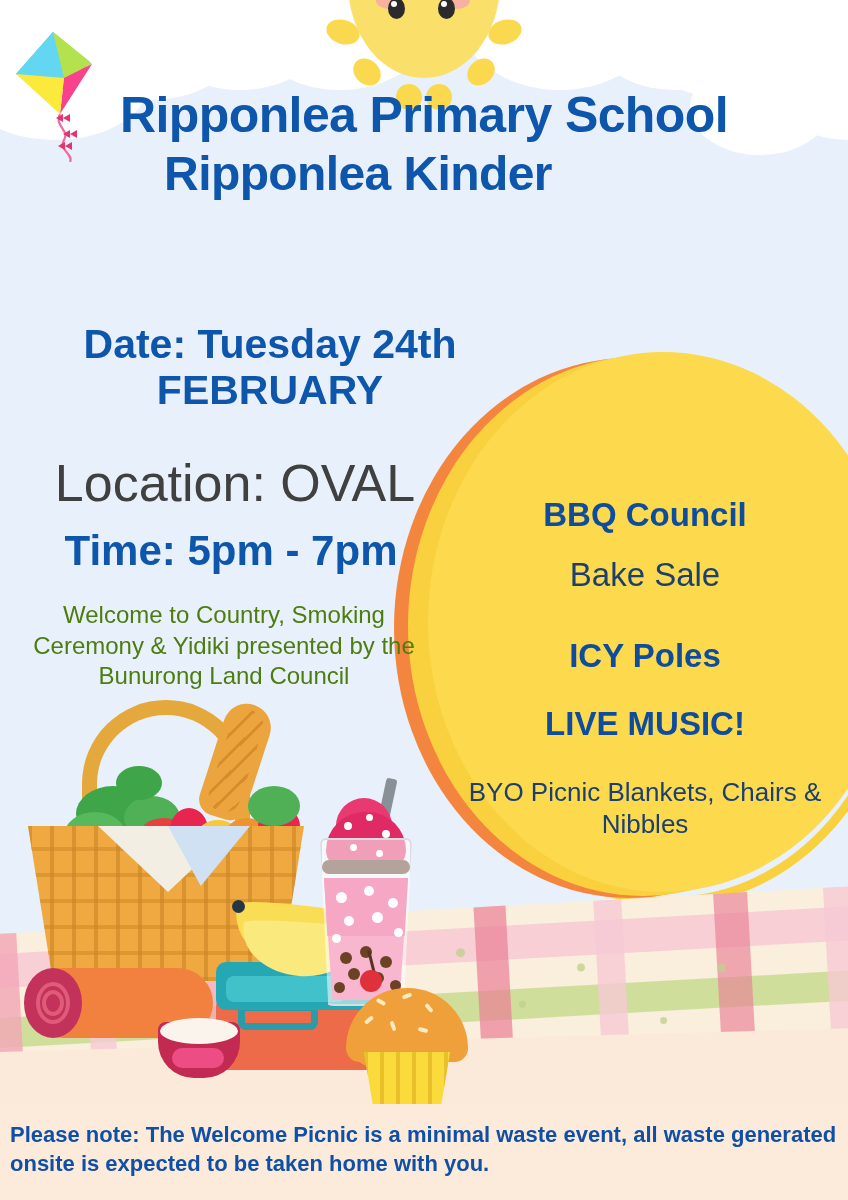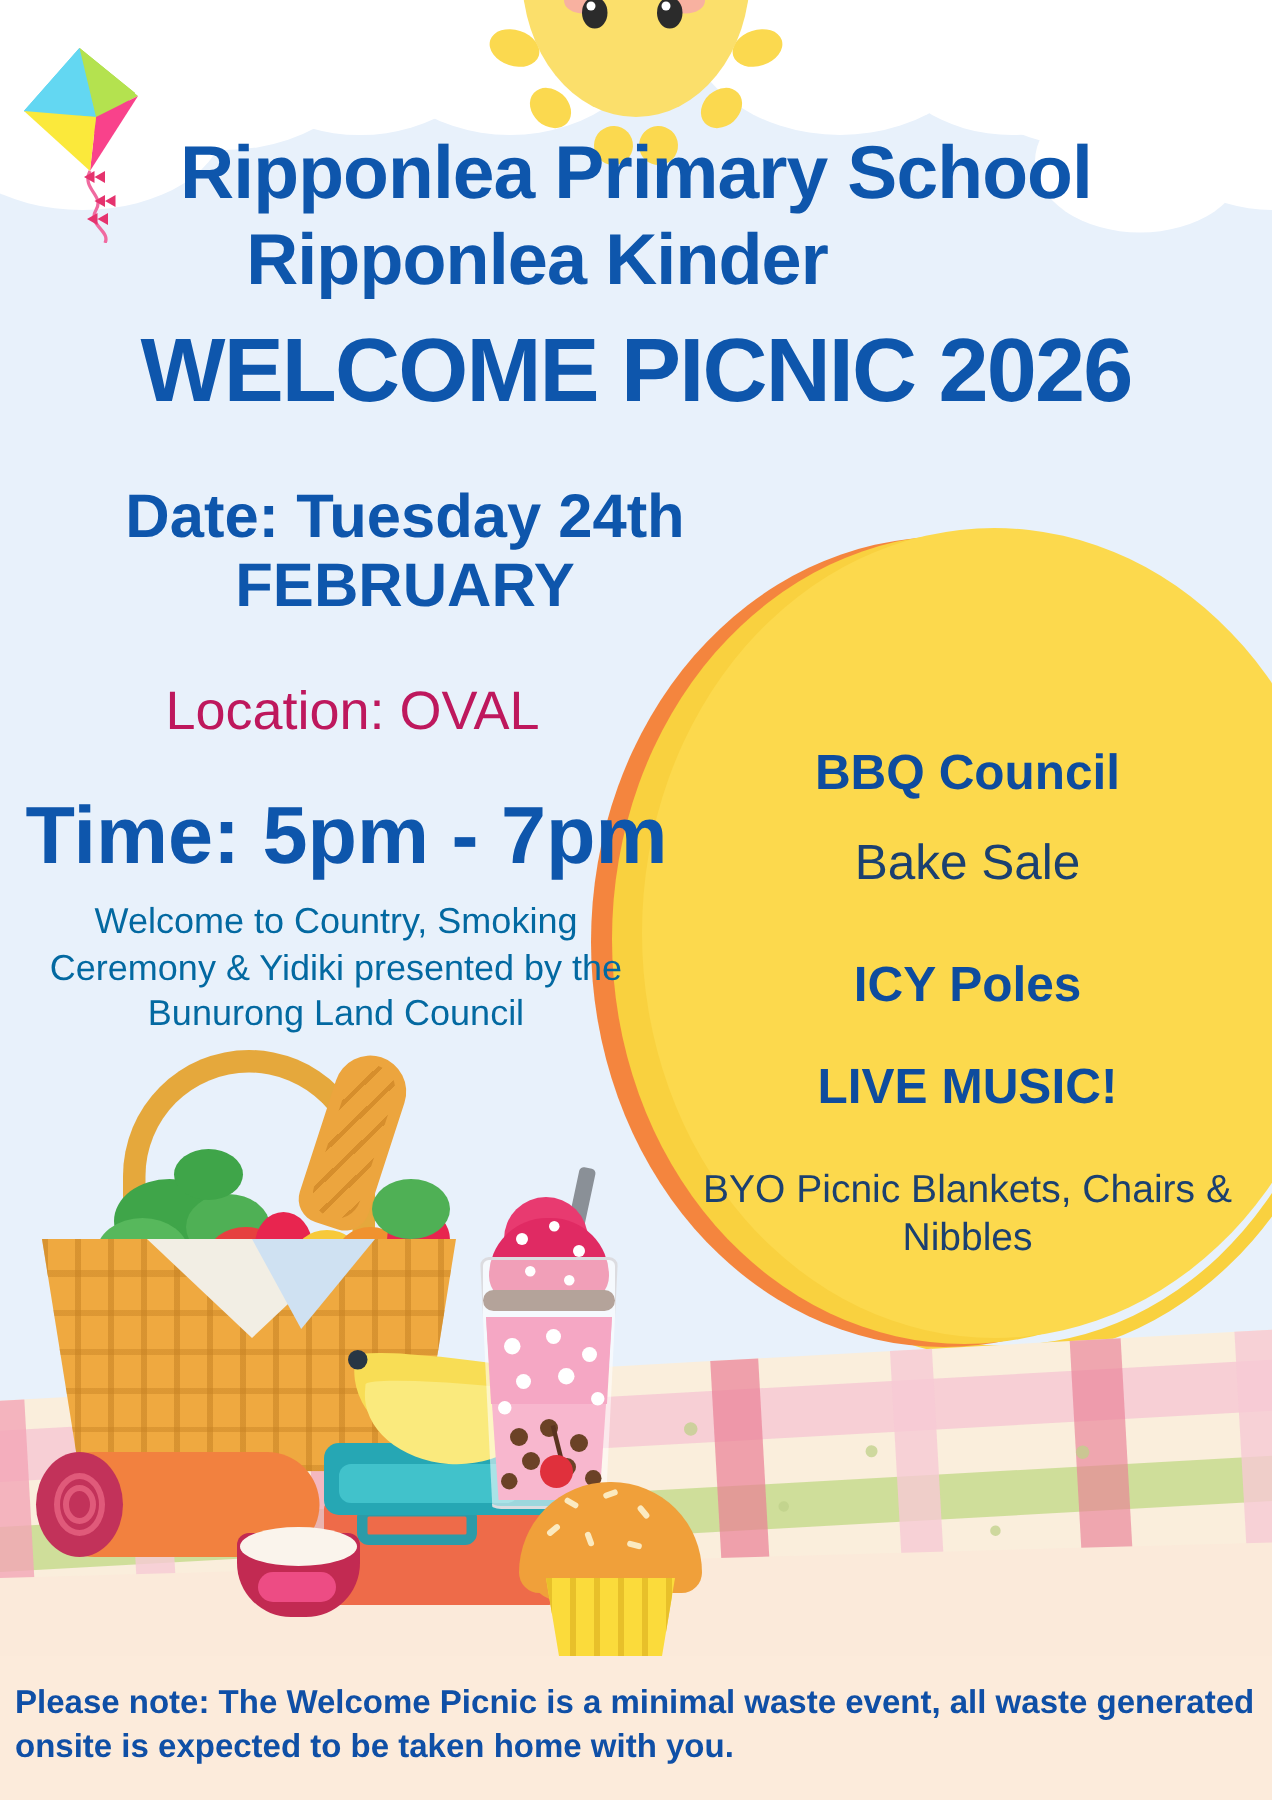--- a/index.html
+++ b/index.html
@@ -220,25 +220,25 @@
   .sprinkle { position:absolute; width:10px; height:4px; background:#FBEAC0; border-radius:2px; }
 
   
   .tx { position:absolute; color:#0E56AC; text-align:center; line-height:1.08; }
 
   #h1 { left:0; top:88px; width:848px; font-size:50px; font-weight:bold; letter-spacing:-.6px;text-align:center; }
   #h2 { left:0; top:148px; width:716px; font-size:48px; font-weight:bold; letter-spacing:-.6px; }
   #h3 { left:0; top:215px; width:848px; font-size:60px; font-weight:bold; letter-spacing:-1.2px; }
 
   #date { left:10px; top:322px; width:520px; font-size:41px; font-weight:bold; line-height:1.12; }
-  #loc  { left:10px; top:455px; width:450px; font-size:36px; font-weight:normal; color:#be185d; }
-  #time { left:6px; top:528px; width:450px; font-size:54px; font-weight:bold; }
+  #loc  { left:10px; top:455px; width:450px; font-size:52px; font-weight:normal; color:#404040; }
+  #time { left:6px; top:528px; width:450px; font-size:42px; font-weight:bold; }
   #wtc  {
     left:14px; top:600px; width:420px; font-size:24px; font-weight:normal;
-    color:#0369a1; line-height:1.28; text-align:center;
+    color:#4d7c0f; line-height:1.28; text-align:center;
   }
 
   #menu { position:absolute; left:460px; top:492px; width:370px; text-align:center; }
   .m-item { color:#0E4C9E; margin:0; }
   .m-bold { font-size:33px; font-weight:bold; }
   .m-reg  { font-size:33px; font-weight:normal; color:#1B4070; }
   .m-byo  { font-size:26px; font-weight:normal; color:#1B4070; line-height:1.22; }
 
   #note {
     position:absolute; left:10px; top:1120px; width:828px; 
@@ -428,21 +428,20 @@
       <div class="cupcake-liner">
           <div class="liner-lines"></div>
         </div>
     </div>
   </div>
 
   <div id="footerband"></div>
 
   <div class="tx" id="h1">Ripponlea Primary School</div>
   <div class="tx" id="h2">Ripponlea Kinder</div>
-  <div class="tx" id="h3">WELCOME PICNIC 2026</div>
 
   <div class="tx" id="date">Date: Tuesday 24th FEBRUARY</div>
   <div class="tx" id="loc">Location: OVAL</div>
   <div class="tx" id="time">Time: 5pm - 7pm</div>
   <div class="tx" id="wtc">Welcome to Country, Smoking Ceremony &amp; Yidiki presented by the Bunurong Land Council</div>
 
   <div id="menu">
     <p class="m-item m-bold" style="margin-top:4px;">BBQ Council</p>
     <p class="m-item m-reg" style="margin-top:22px;">Bake Sale</p>
     <p class="m-item m-bold" style="margin-top:43px;">ICY Poles</p>

